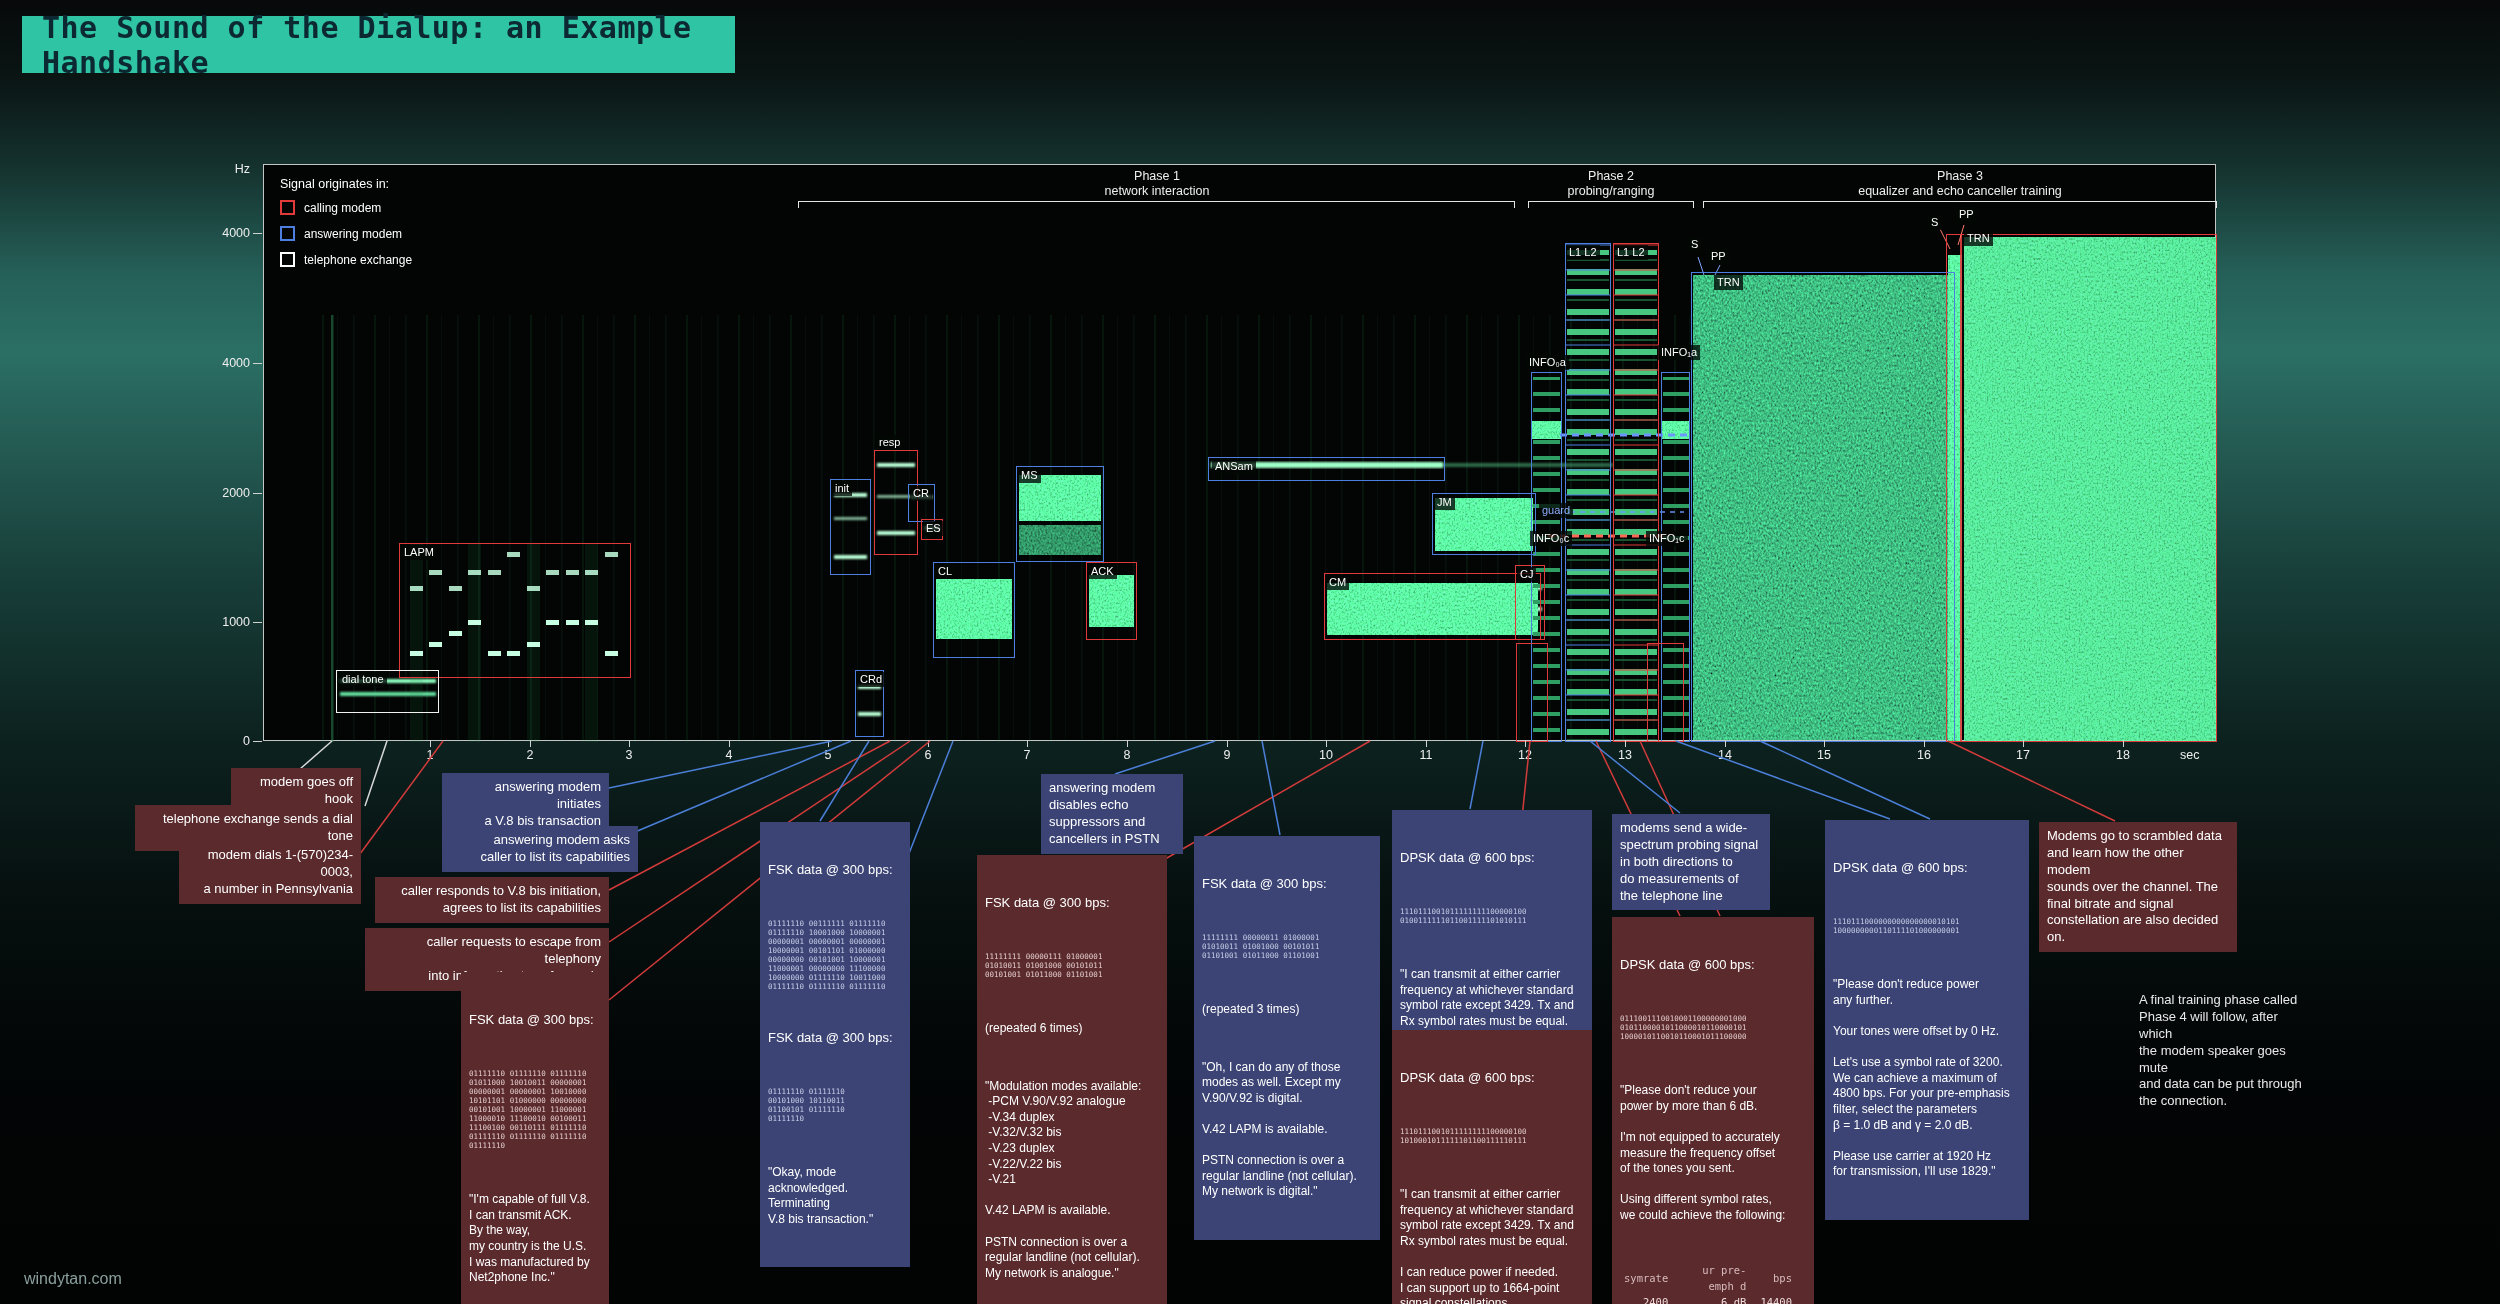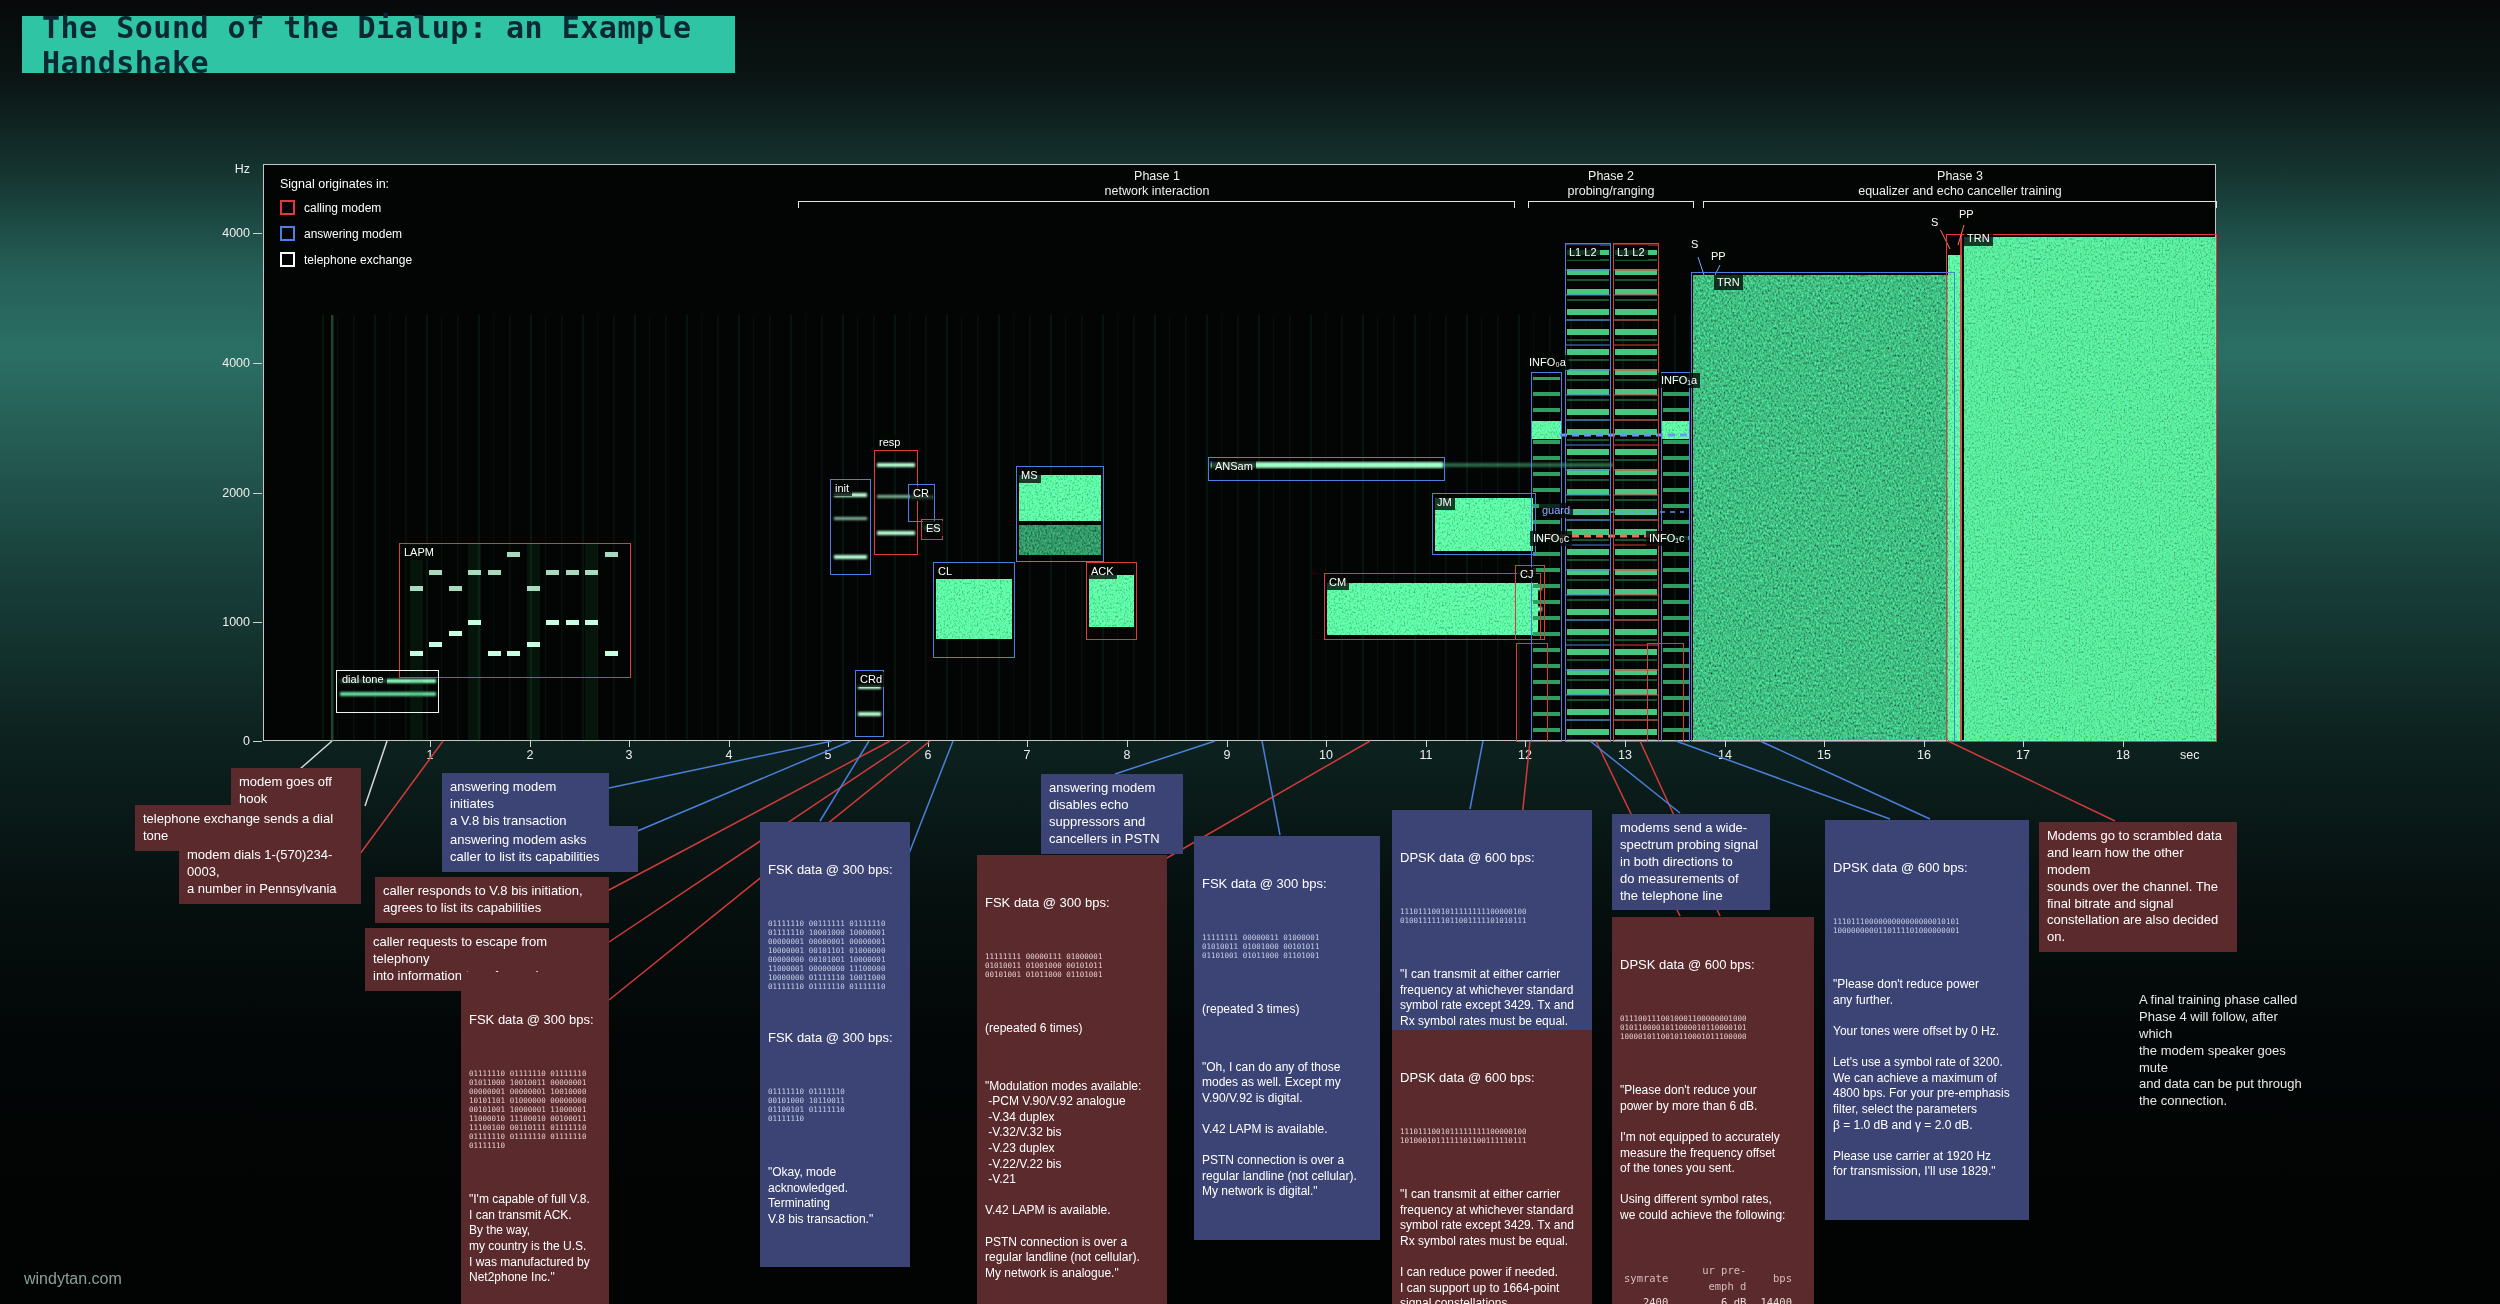--- a/index.html
+++ b/index.html
@@ -53,21 +53,21 @@
   .xt { position:absolute; top:748px; width:40px; text-align:center; font-size:12.5px; color:#eee; }
   .xt::before { content:""; position:absolute; left:50%; top:-8px; width:1px; height:7px; background:#cfd4d1; }
   .axis-unit { position:absolute; font-size:12.5px; color:#eee; }
 
   
   .co { position:absolute; padding:6px 8px; color:#fff; font-size:13px; line-height:1.3;
         white-space:pre-wrap; }
   .co.red { background:#5a2a2d; }
   .co.blue { background:#3b4474; }
   .co.plain { background:none; color:#e9e9e9; }
-  .co.ctr { text-align:left; }
+  .co.ctr { text-align:right; }
   .co .t { margin-bottom:7px; }
   .co .bin { font:7.5px/1.2 "DejaVu Sans Mono", monospace; color:#c9cfe9; margin-bottom:8px; }
   .co.red .bin { color:#e4cecd; }
   .co .q { font-size:12px; line-height:1.3; }
   .co .note { font-size:12px; margin-bottom:8px; }
   .tbl { border-collapse:collapse; margin:6px 0 8px 4px; font:10.5px/1.5 "DejaVu Sans Mono", monospace; color:#f0dede; }
   .tbl th { font-weight:normal; text-align:right; padding-right:14px; color:#d8bcbc; }
   .tbl td { text-align:right; padding-right:14px; }
 </style>
 </head>
@@ -232,21 +232,21 @@
     <span class="chip" style="left:824px;top:399px">ACK</span>
     <span class="chip" style="left:948px;top:294px">ANSam</span>
     <span class="chip" style="left:1170px;top:330px">JM</span>
     <span class="chip" style="left:1062px;top:410px">CM</span>
     <span class="chip" style="left:1253px;top:402px">CJ</span>
     <span class="chip" style="left:1262px;top:190px">INFO₀a</span>
     <span class="chip bluetext" style="left:1275px;top:338px">guard</span>
     <span class="chip" style="left:1266px;top:366px">INFO₀c</span>
     <span class="chip" style="left:1302px;top:80px">L1 L2</span>
     <span class="chip" style="left:1350px;top:80px">L1 L2</span>
-    <span class="chip" style="left:1394px;top:208px">INFO₁a</span>
+    <span class="chip" style="left:1394px;top:180px">INFO₁a</span>
     <span class="chip" style="left:1382px;top:366px">INFO₁c</span>
     <span class="chip" style="left:1424px;top:72px">S</span>
     <span class="chip" style="left:1444px;top:84px">PP</span>
     <span class="chip" style="left:1450px;top:110px">TRN</span>
     <span class="chip" style="left:1664px;top:50px">S</span>
     <span class="chip" style="left:1692px;top:42px">PP</span>
     <span class="chip" style="left:1700px;top:66px">TRN</span>
 
     <div class="legend">
       <div class="legend-h">Signal originates in:</div>

